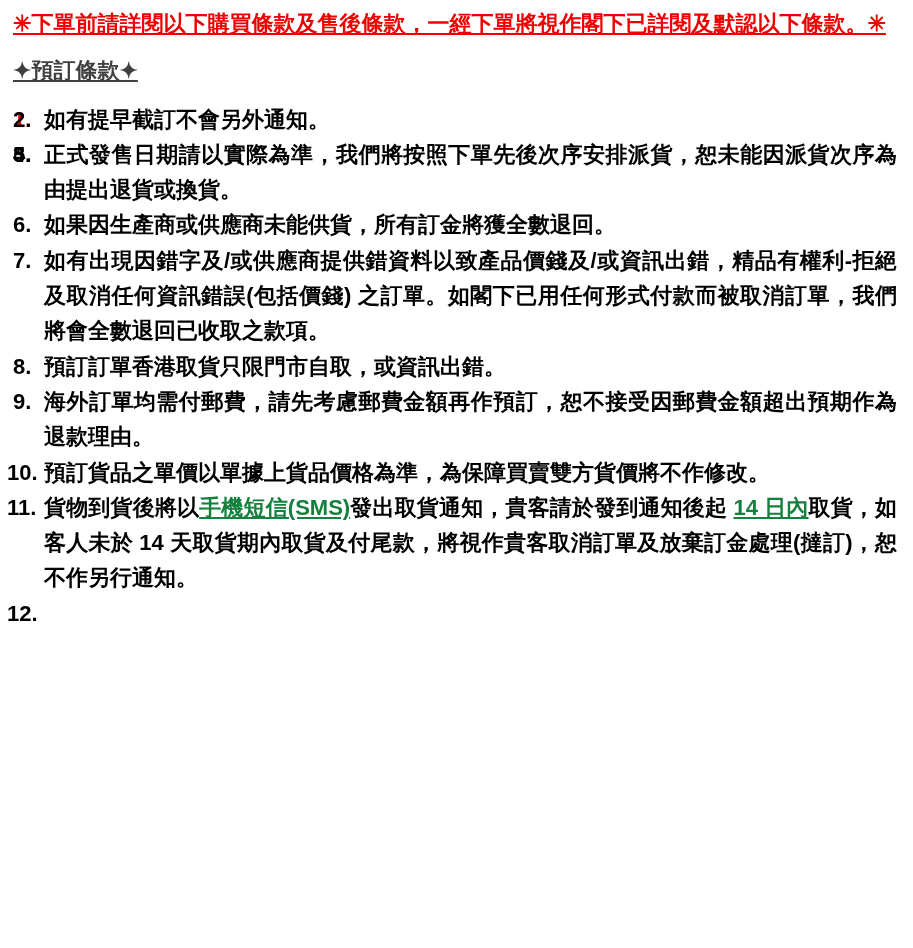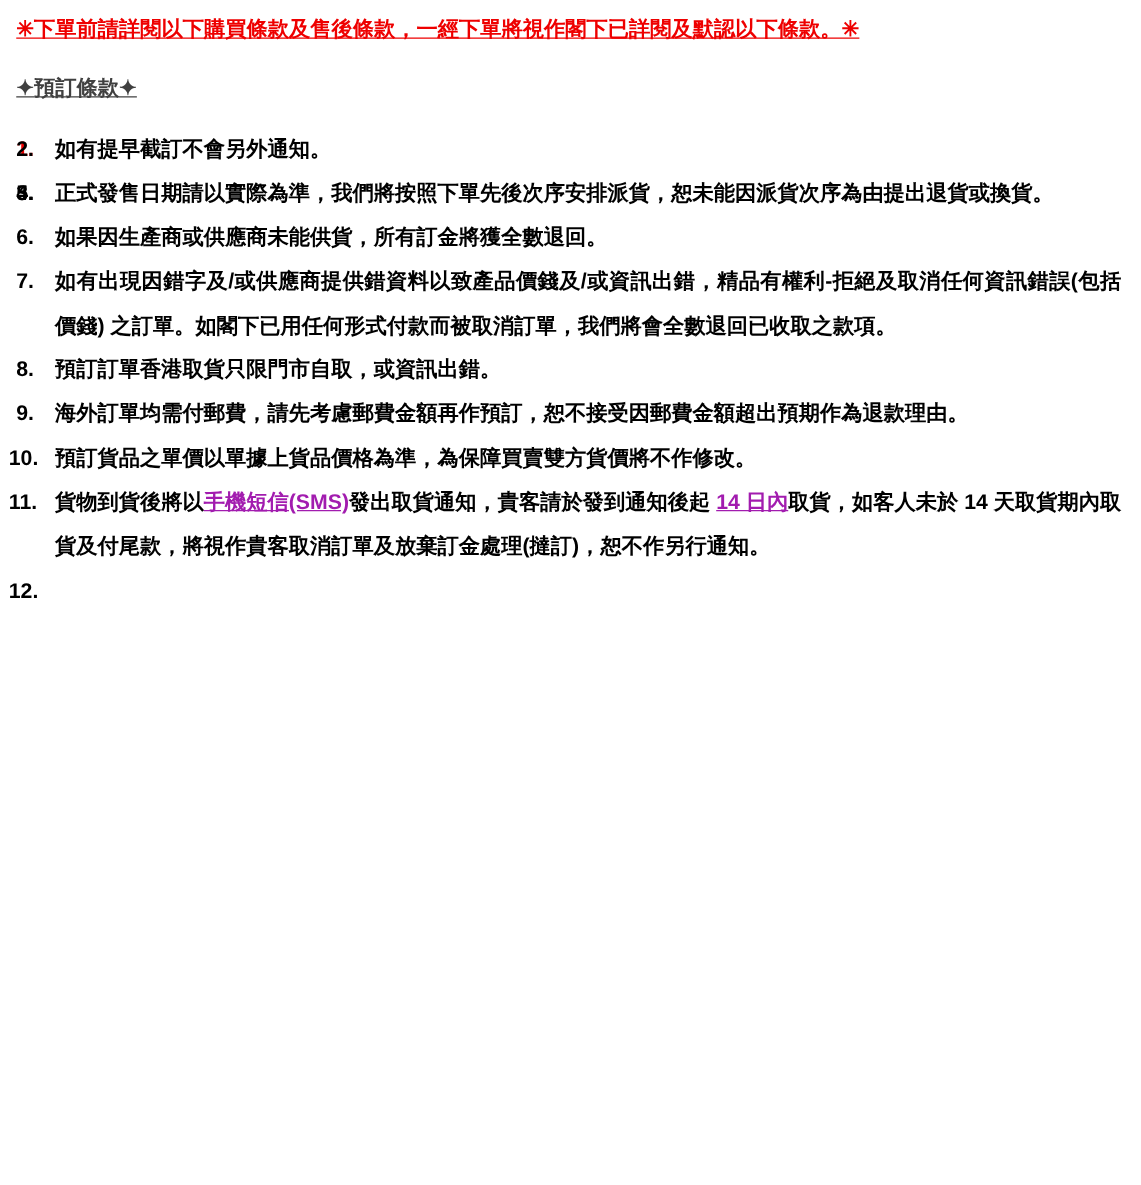--- a/index.html
+++ b/index.html
@@ -6,21 +6,21 @@
   .page {
     position:relative;
     width:913px; height:948px;
     box-sizing:border-box;
     padding:6px 16px 0 13px;
     background:#ffffff;
     overflow:hidden;
     font-family:"Liberation Sans", sans-serif;
     font-weight:bold;
     color:#000000;
-    font-size:17px;
+    font-size:22px;
     line-height:35.3px;
   }
   .title {
     color:#ee0000;
     text-decoration:underline;
     margin:0 0 12px 0;
     white-space:nowrap;
   }
   .section-header {
     color:#404040;
@@ -34,21 +34,21 @@
     text-align:justify;
     text-justify:inter-ideograph;
   }
   .term .num {
     position:absolute;
     left:0; top:0;
     text-align:left;
   }
   .term.wide .num { left:-6px; }
   .seg.red { color:#ee0000; }
-  .seg.redline { color:#a21caf; text-decoration:underline; }
+  .seg.redline { color:#15803d; text-decoration:underline; }
 </style>
 </head>
 <body>
 
 <div class="page">
 
   <p class="title">✳下單前請詳閱以下購買條款及售後條款，一經下單將視作閣下已詳閱及默認以下條款。✳</p>
 
   <p class="section-header">✦預訂條款✦</p>
 

